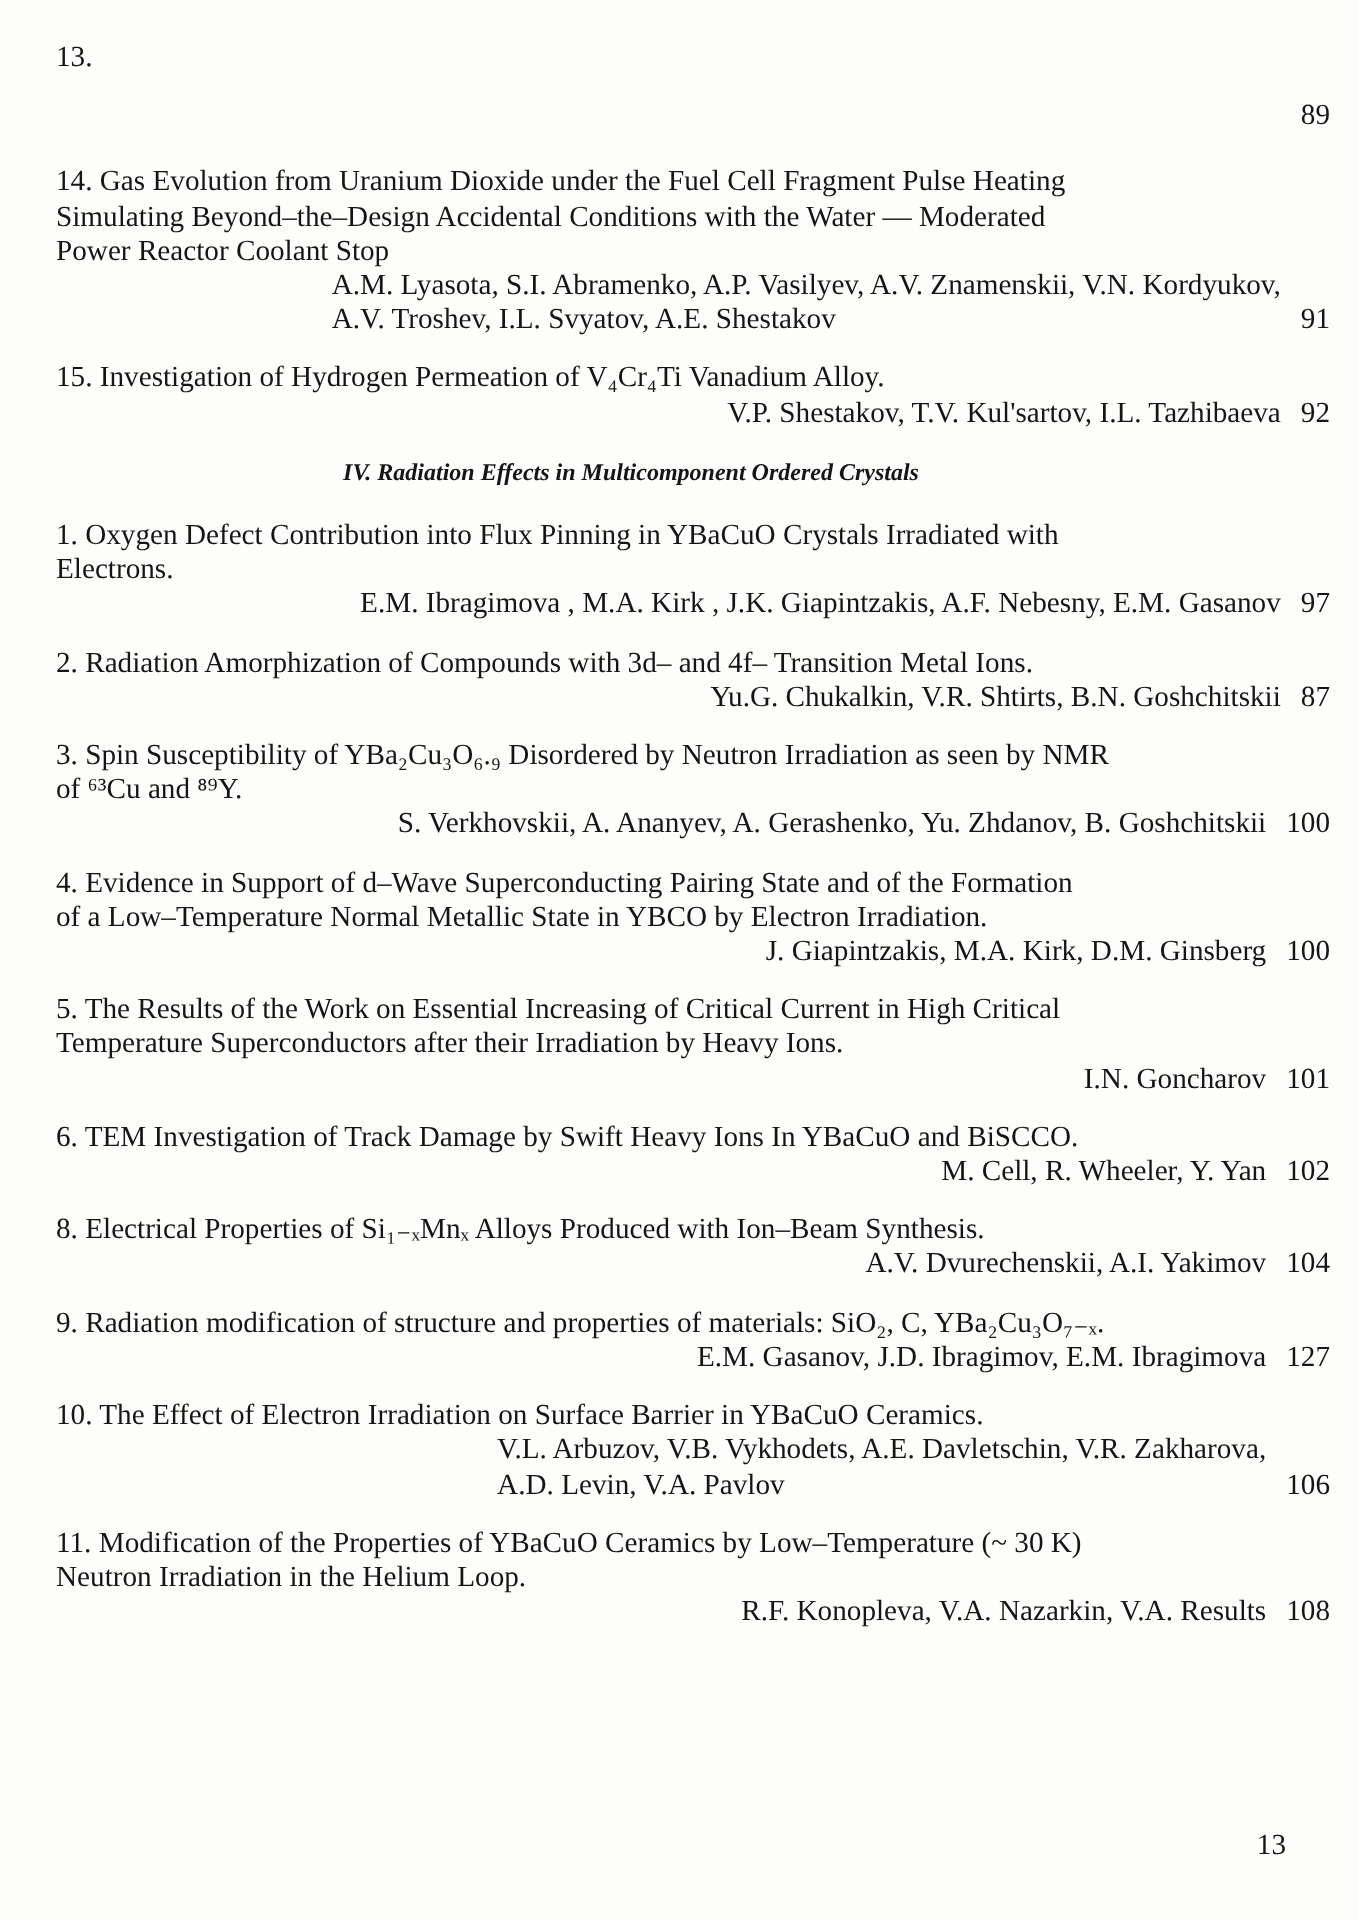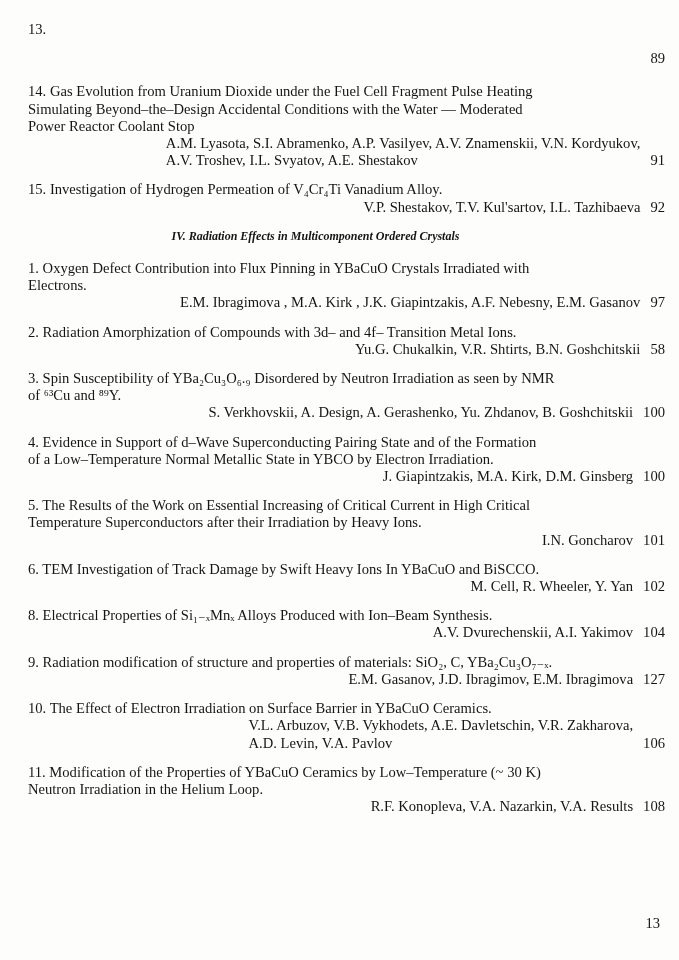--- a/index.html
+++ b/index.html
@@ -30,21 +30,21 @@
   .carryover .meta-row { margin-top: 12px; }
   .section-heading {
     font-weight: bold;
     font-style: italic;
     font-size: 12px;
     text-align: center;
     margin: 10px 62px 15px 0;
   }
   .footer-page {
     position: absolute;
-    right: 19px;
+    right: 36px;
     bottom: 28px;
   }
 </style>
 </head>
 <body>
 
 <div class="page">
 
   <div class="entry carryover">
     <div class="title">13.</div>
@@ -81,29 +81,29 @@
     <div class="meta-row">
       <div class="authors">E.M. Ibragimova , M.A. Kirk , J.K. Giapintzakis, A.F. Nebesny, E.M. Gasanov</div>
       <div class="pageno">97</div>
     </div>
   </div>
 
   <div class="entry">
     <div class="title">2. Radiation Amorphization of Compounds with 3d– and 4f– Transition Metal Ions.</div>
     <div class="meta-row">
       <div class="authors">Yu.G. Chukalkin, V.R. Shtirts, B.N. Goshchitskii</div>
-      <div class="pageno">58</div>
+      <div class="pageno">87</div>
     </div>
   </div>
 
   <div class="entry">
     <div class="title">3. Spin Susceptibility of YBa₂Cu₃O₆.₉ Disordered by Neutron Irradiation as seen by NMR
 of ⁶³Cu and ⁸⁹Y.</div>
     <div class="meta-row">
-      <div class="authors">S. Verkhovskii, A. Design, A. Gerashenko, Yu. Zhdanov, B. Goshchitskii</div>
+      <div class="authors">S. Verkhovskii, A. Ananyev, A. Gerashenko, Yu. Zhdanov, B. Goshchitskii</div>
       <div class="pageno">100</div>
     </div>
   </div>
 
   <div class="entry">
     <div class="title">4. Evidence in Support of d–Wave Superconducting Pairing State and of the Formation
 of a Low–Temperature Normal Metallic State in YBCO by Electron Irradiation.</div>
     <div class="meta-row">
       <div class="authors">J. Giapintzakis, M.A. Kirk, D.M. Ginsberg</div>
       <div class="pageno">100</div>

